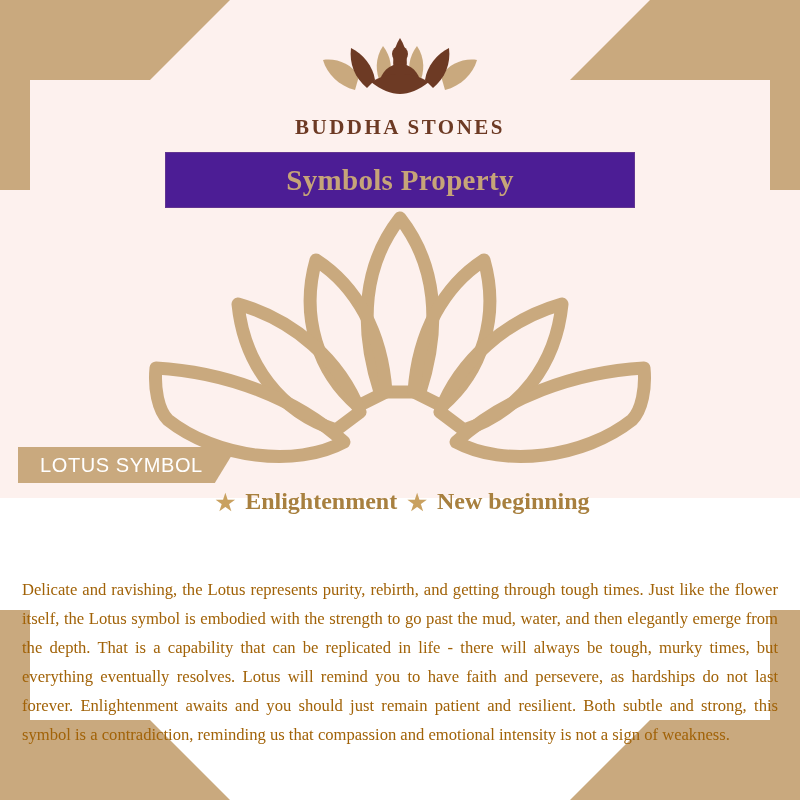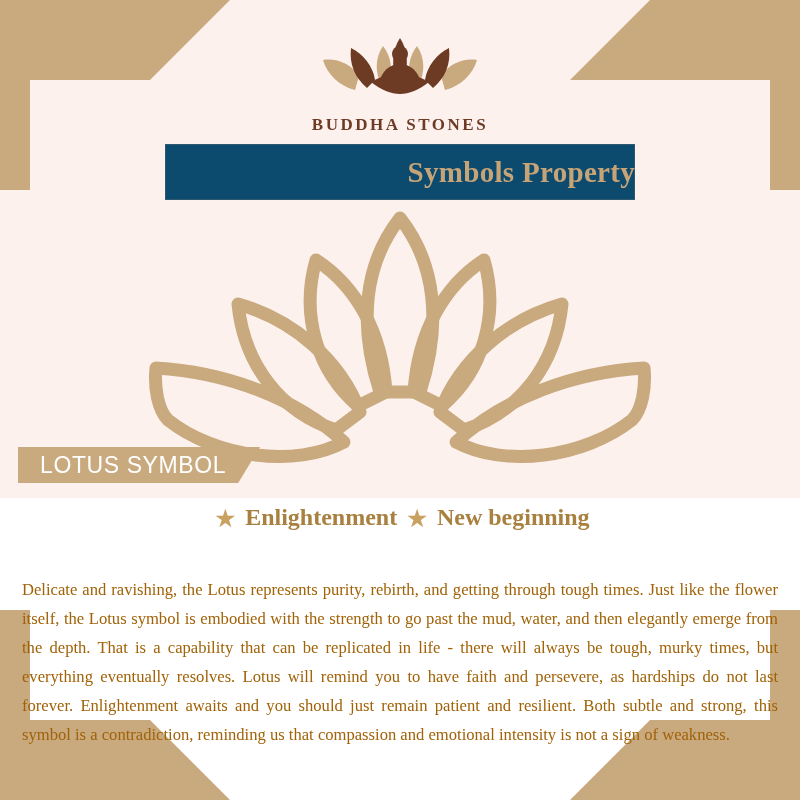--- a/index.html
+++ b/index.html
@@ -106,38 +106,38 @@
     left: 0;
     right: 0;
     text-align: center;
   }
   .brand-mark {
     display: block;
     margin: 0 auto;
   }
   .brand-name {
     margin-top: 2px;
-    font-size: 17px;
+    font-size: 21px;
     letter-spacing: 2.5px;
     font-weight: bold;
     color: #6d3a24;
     font-family: "Liberation Serif", serif;
   }
 
   
   .title-ribbon {
     position: absolute;
-    top: 144px;
+    top: 152px;
     left: 165px;
     width: 470px;
     height: 56px;
-    background: #0c4a6e;
+    background: #4c1d95;
     display: flex;
     align-items: center;
-    justify-content: flex-end;
+    justify-content: center;
     box-shadow: inset 0 0 0 1px rgba(201,169,126,0.18);
   }
   .title-text {
     font-size: 29px;
     font-weight: bold;
     color: #c6a478;
     font-family: "Liberation Serif", serif;
     letter-spacing: 0.3px;
   }
 
@@ -155,28 +155,28 @@
     position: absolute;
     top: 447px;
     left: 18px;
     height: 36px;
     padding: 0 34px 0 22px;
     background: #c9a97e;
     color: #ffffff;
     display: flex;
     align-items: center;
     clip-path: polygon(0 0, 100% 0, calc(100% - 22px) 100%, 0 100%);
-    font-size: 23px;
+    font-size: 20px;
     letter-spacing: 0.6px;
   }
 
   
   .headline {
     position: absolute;
-    top: 504px;
+    top: 488px;
     left: 0;
     right: 0;
     text-align: center;
     font-family: "Liberation Serif", serif;
     font-size: 24px;
     font-weight: bold;
     color: #a8803f;
     white-space: nowrap;
     padding-left: 9px;
   }

